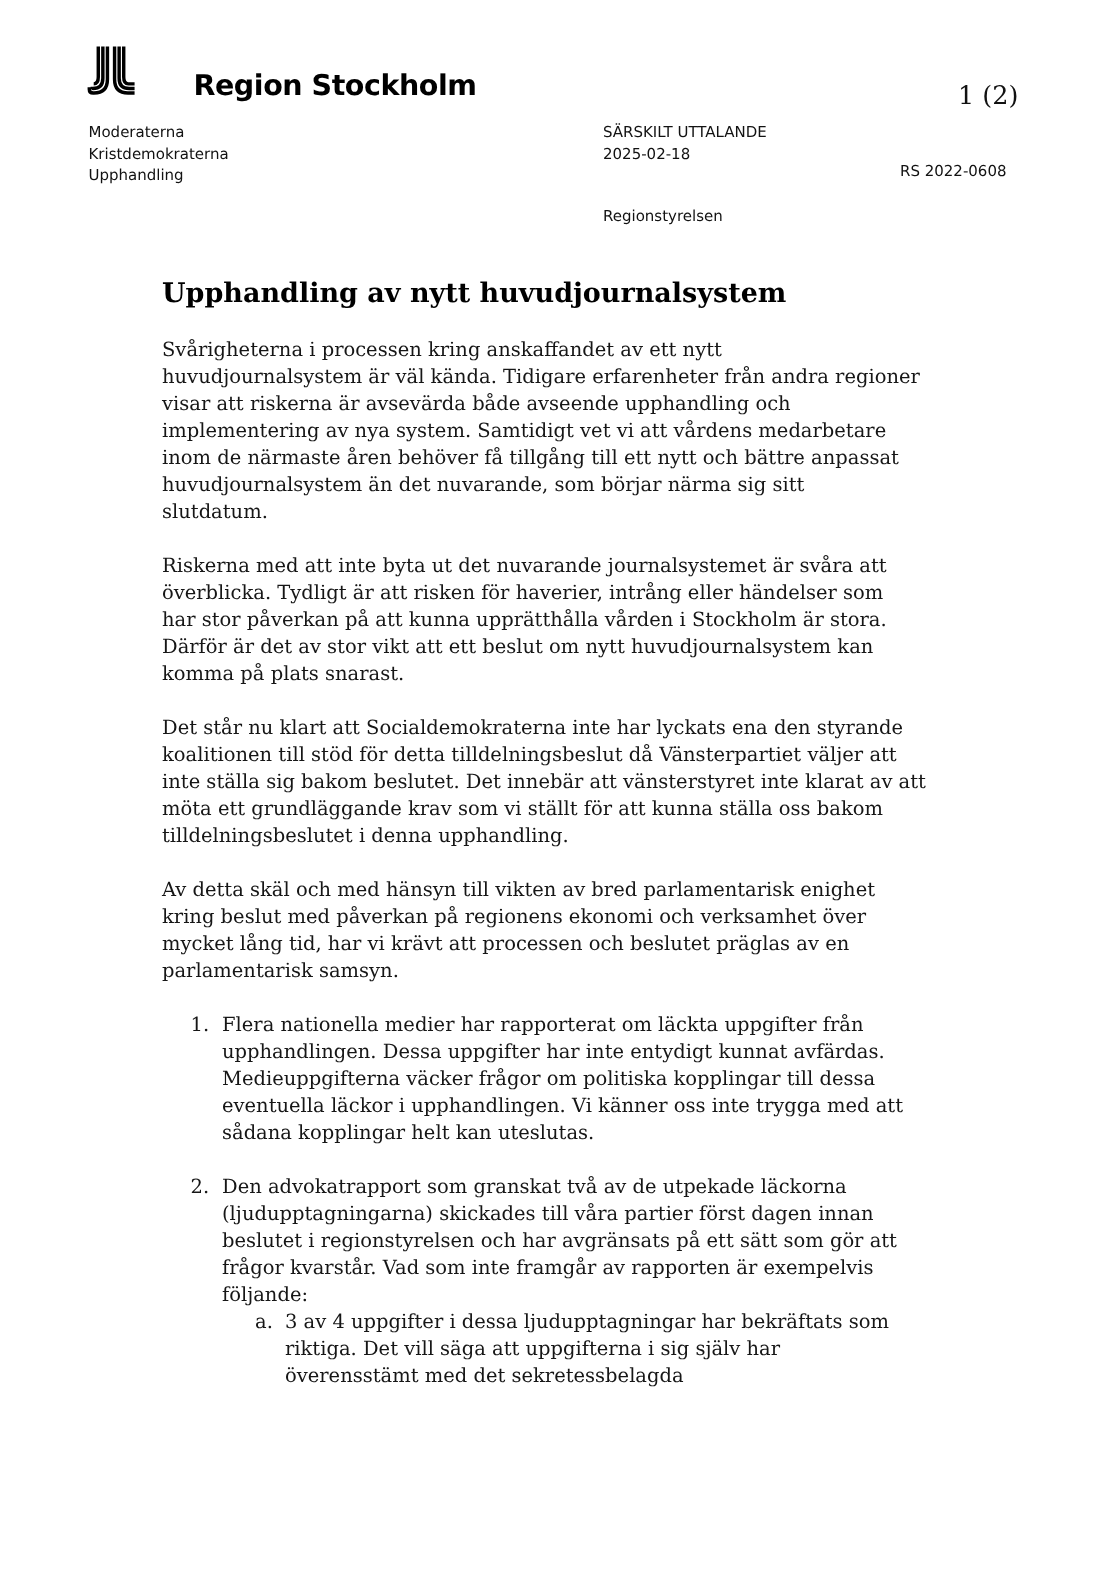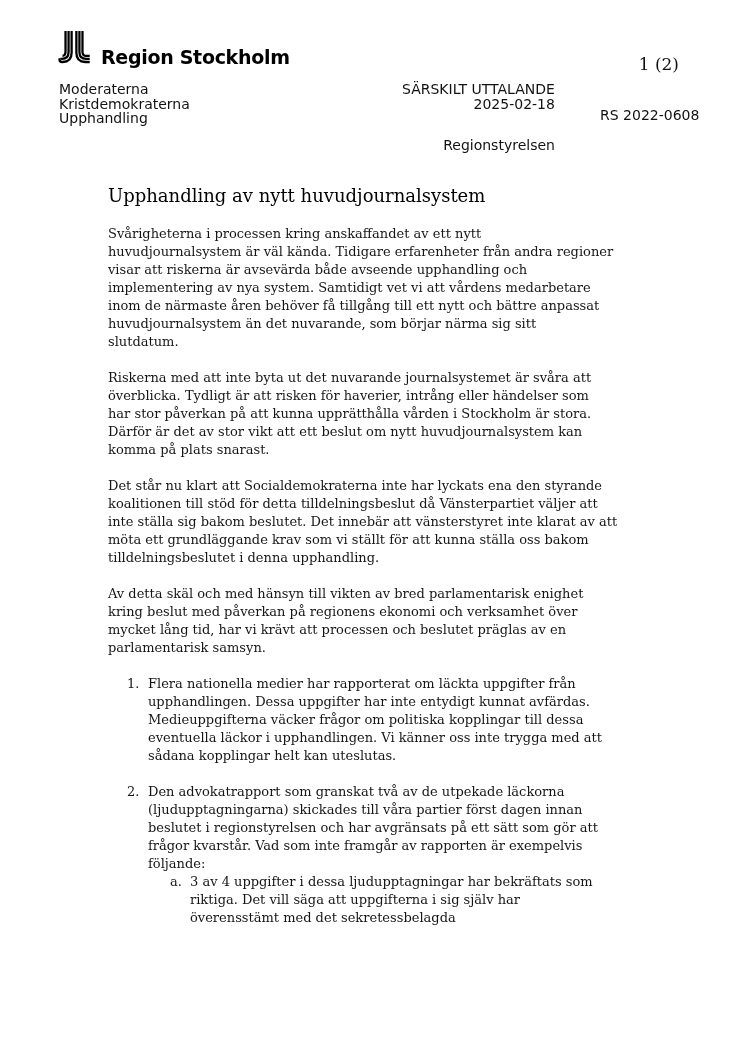--- a/index.html
+++ b/index.html
@@ -12,60 +12,61 @@
     color: #000;
     overflow: hidden;
   }
   
   .logo {
     position: absolute;
     left: 58px;
     top: 30px;
     display: flex;
     align-items: flex-end;
+    gap: 28px;
   }
   .logo-mark { width: 32px; height: 40px; display: block; }
   .logo-text {
     font-size: 19px;
     font-weight: 700;
     letter-spacing: -0.3px;
     margin-left: 11px;
     padding-bottom: 2px;
     color: #000;
     white-space: nowrap;
   }
   .page-number {
     position: absolute;
     top: 54px;
     right: 67px;
     font-family: "DejaVu Serif", serif;
     font-size: 17px;
     color: #111;
   }
-  .hdr-small { font-size: 14px; line-height: 14.6px; color: #121212; }
+  .hdr-small { font-size: 10px; line-height: 14.6px; color: #121212; }
   .parties   { position: absolute; left: 59px;  top: 82px; }
-  .doc-meta  { position: absolute; left: 402px; top: 82px; text-align: right; }
+  .doc-meta  { position: absolute; left: 402px; top: 82px; }
   .committee { margin-top: 27px; }
   .doc-number { position: absolute; left: 600px; top: 108px; }
   
   .content {
     position: absolute;
     left: 108px;
     top: 184px;
     width: 582px;
     font-family: "DejaVu Serif", serif;
     font-size: 13px;
     line-height: 18px;
     color: #161616;
   }
   .doc-title {
     font-family: "DejaVu Serif", serif;
     font-size: 18px;
     line-height: 24px;
-    font-weight: 400;
+    font-weight: 700;
     color: #000;
     margin: 0 0 17px 0;
   }
   .para { margin: 0 0 18px 0; white-space: pre-line; }
   .li { position: relative; padding-left: 40px; margin: 0 0 18px 0; }
   .li:last-child { margin-bottom: 0; }
   .li-marker { position: absolute; left: 19px; top: 0; }
   .li-text { white-space: pre-line; }
   .sub { position: relative; padding-left: 42px; }
   .sub-marker { position: absolute; left: 22px; top: 0; }

